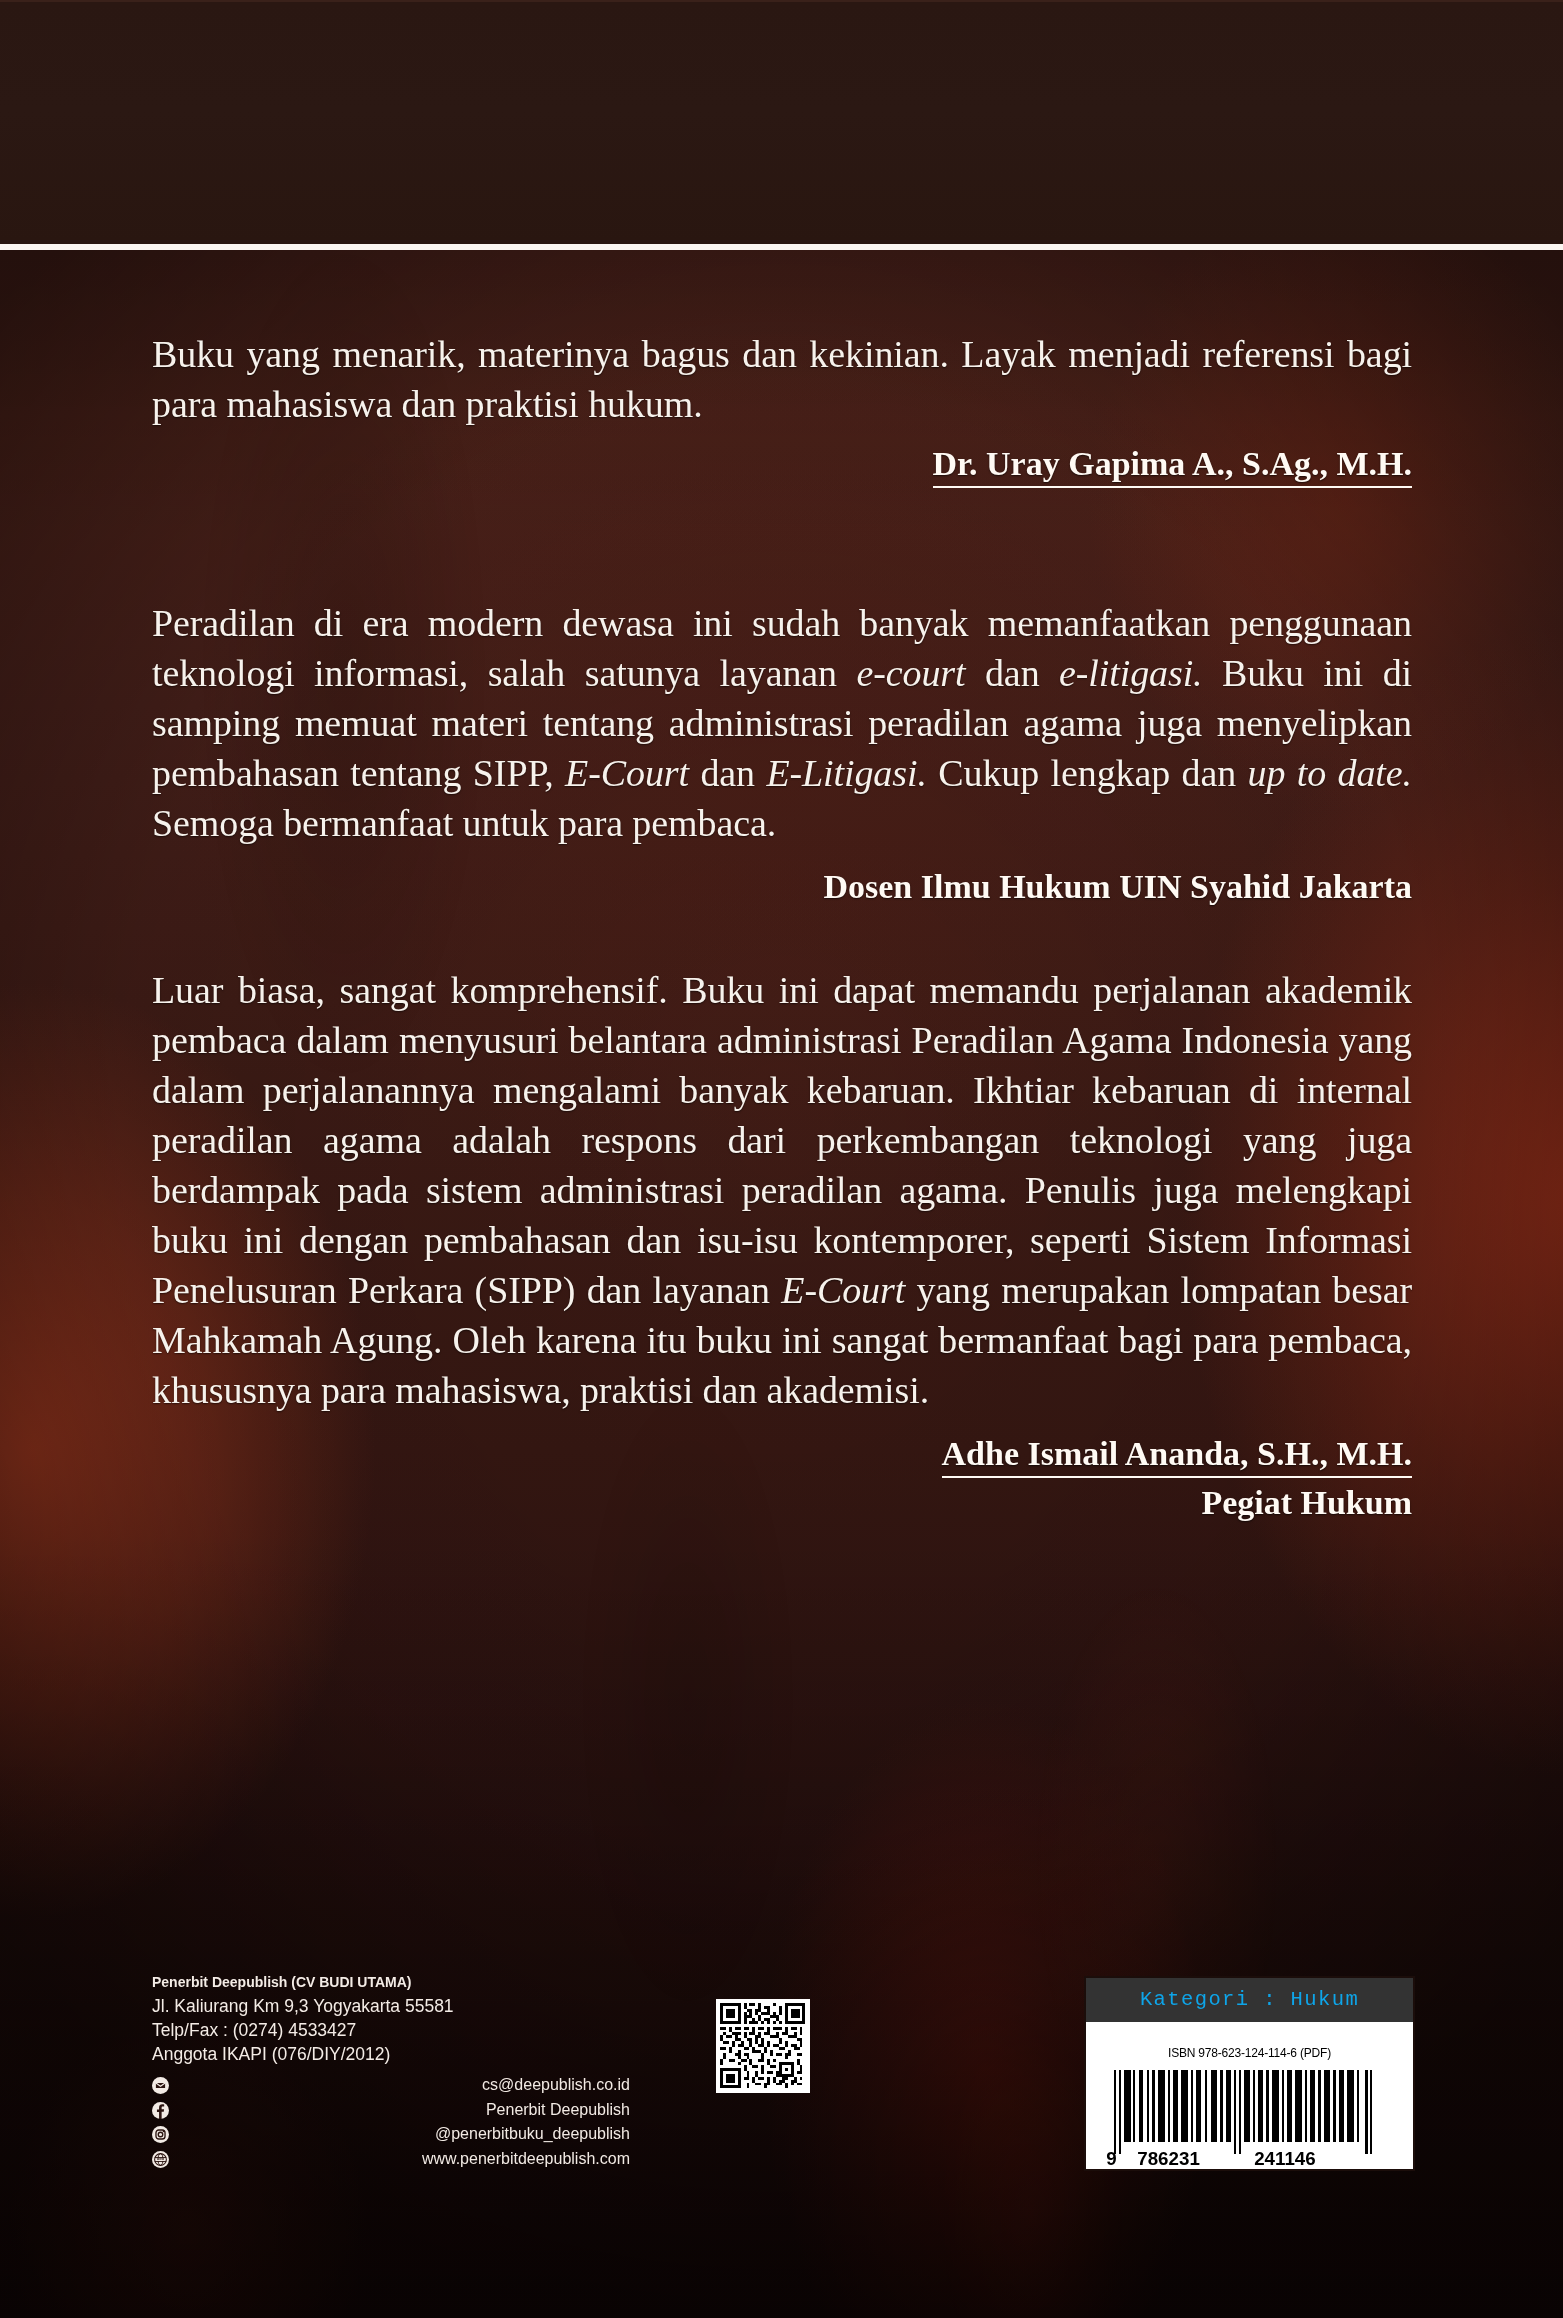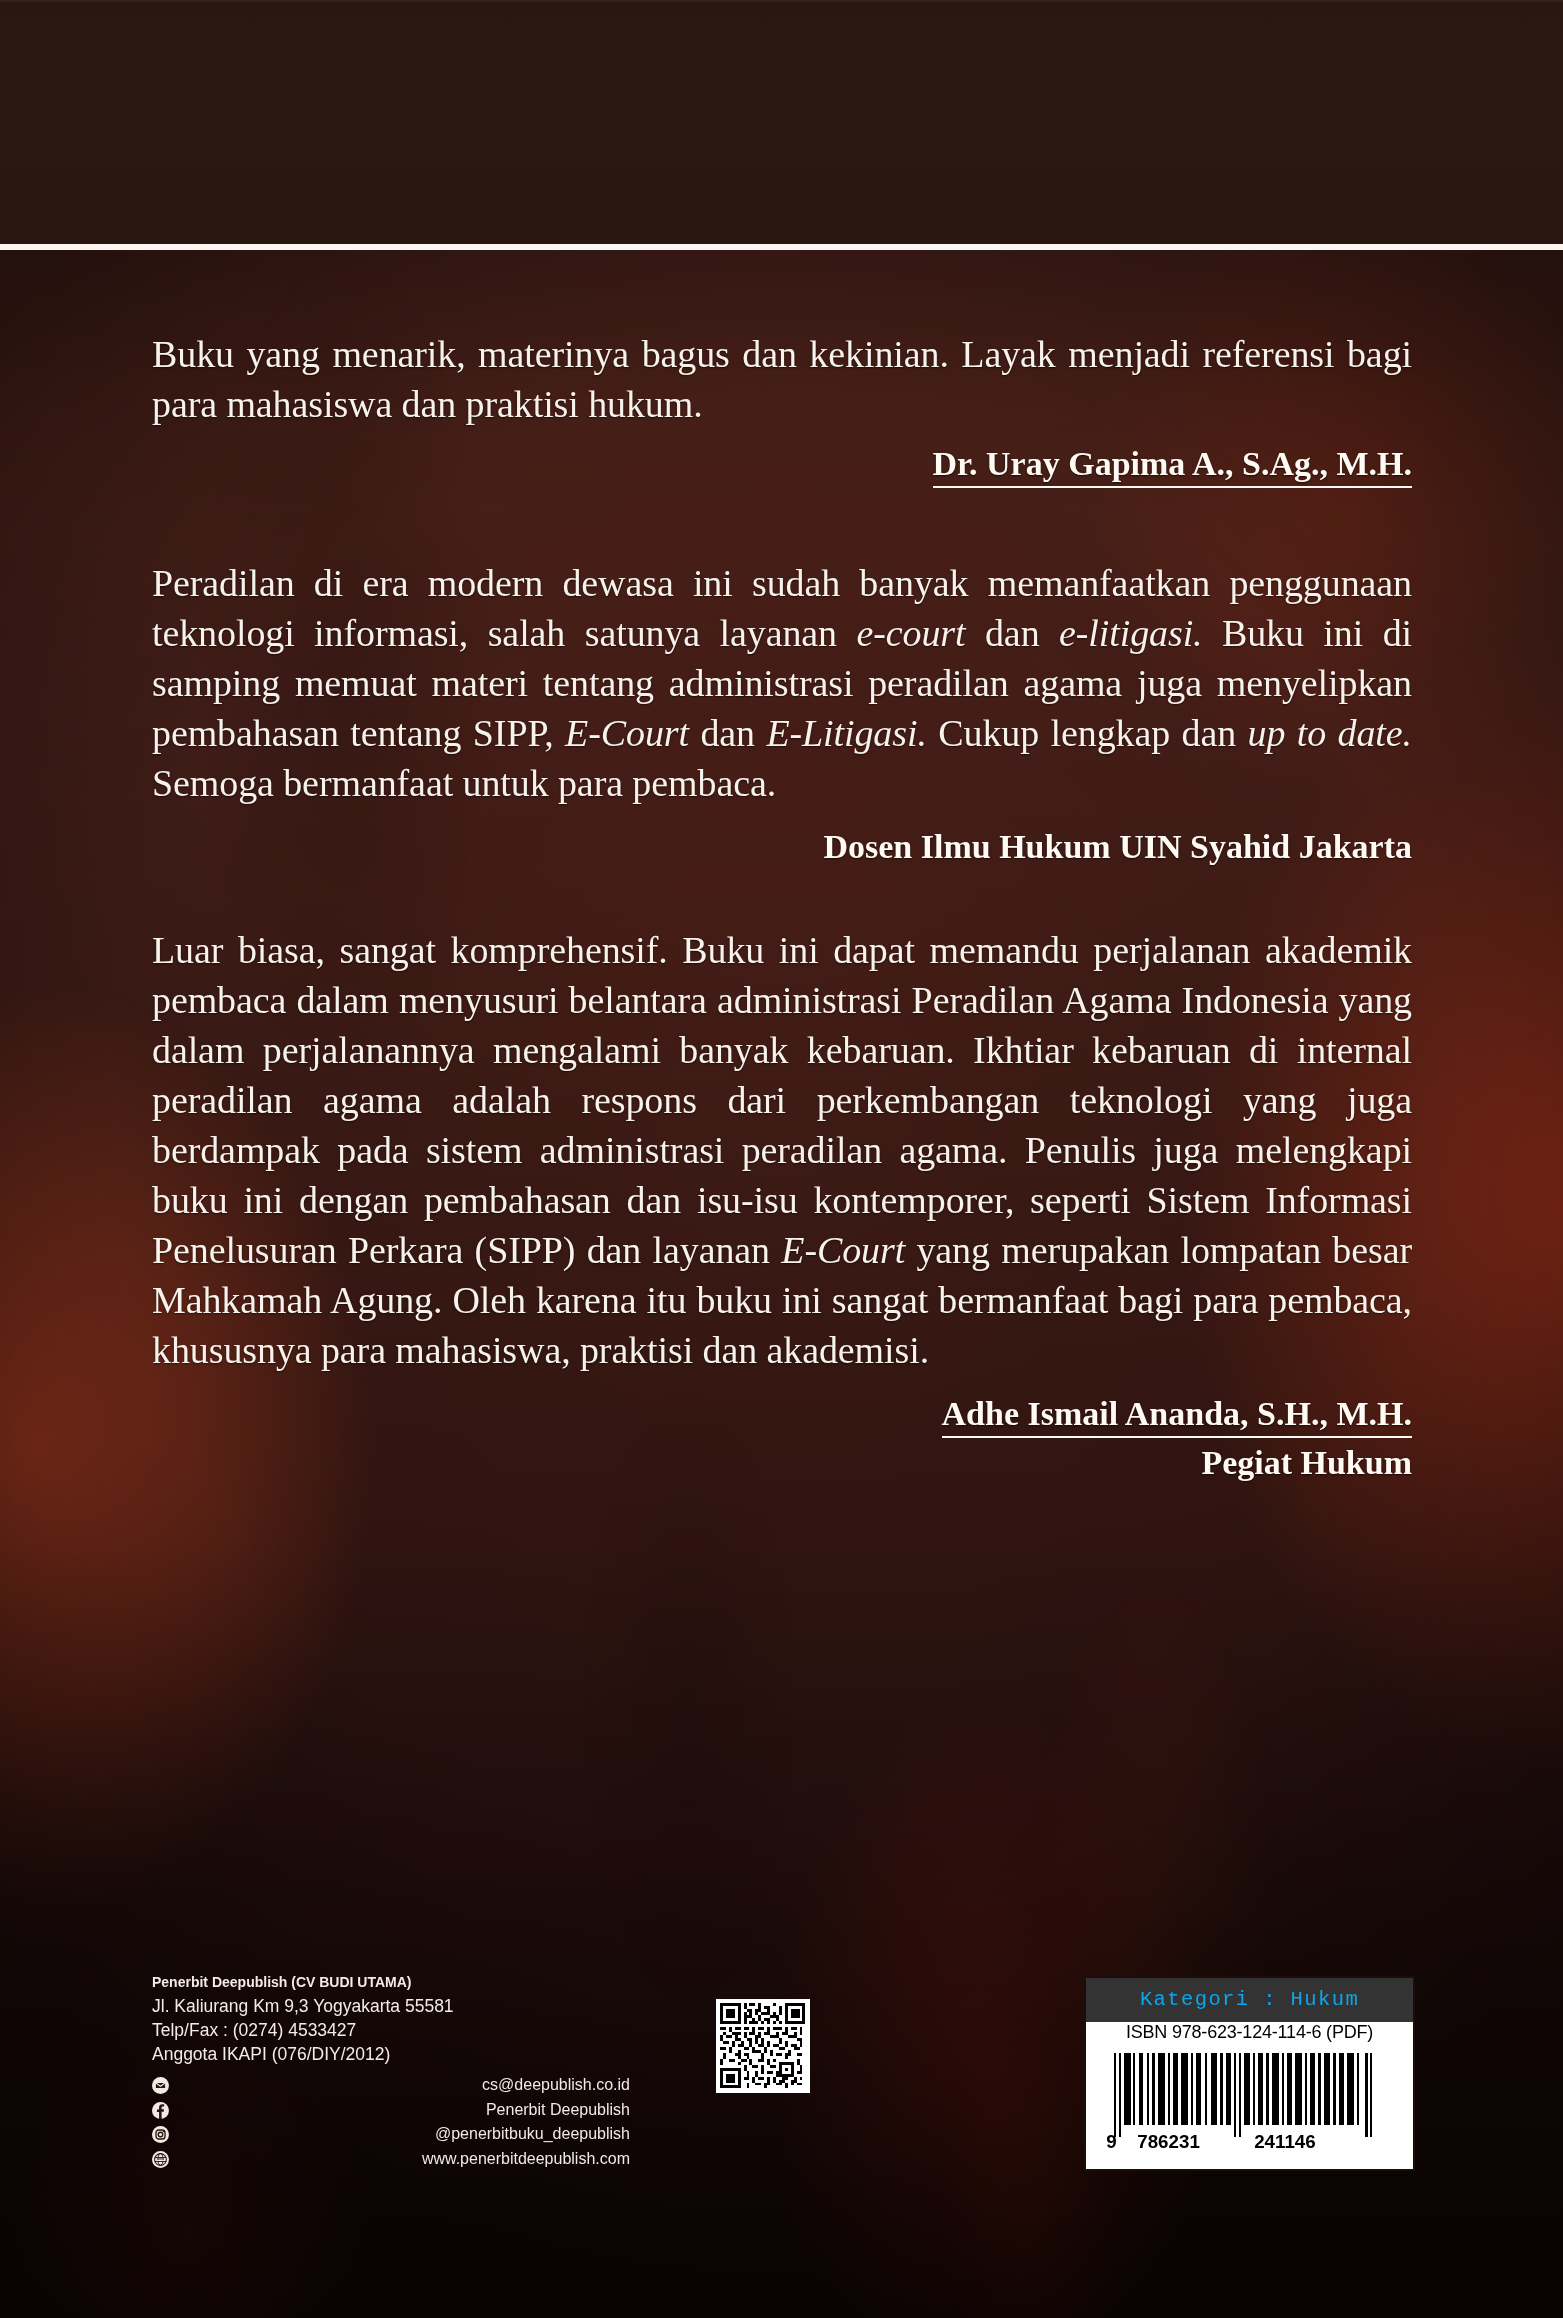--- a/index.html
+++ b/index.html
@@ -115,21 +115,21 @@
   }
   .attrib .name {
     display:inline-block;
     border-bottom:2.6px solid #fffaf4;
     padding-bottom:1.7px;
   }
   .attrib .role { display:block; margin-top:5.1px; }
 
   .blk-1 { margin-top:0; }
   .blk-1 .attrib { margin-top:15.4px; }
-  .blk-2 { margin-top:70px; }
+  .blk-2 { margin-top:110px; }
   .blk-2 .attrib { margin-top:19px; }
   .blk-3 { margin-top:58px; }
   .blk-3 .attrib { margin-top:19px; }
 
   
   #footer {
     position:absolute;
     left:0;
     top:1963px;
     width:1563px;
@@ -201,22 +201,22 @@
     font-size:20.5px;
     letter-spacing:1.4px;
     display:flex;
     align-items:center;
     justify-content:center;
   }
   #isbn-text {
     text-align:center;
     color:#000;
     font-family:"Liberation Sans","DejaVu Sans",sans-serif;
-    font-size:18px;
-    padding-top:0;
+    font-size:12px;
+    padding-top:24px;
     letter-spacing:-0.2px;
   }
   #barcode-wrap {
     margin-top:6.8px;
     padding:0 13.7px;
   }
   #barcode-wrap svg { display:block; width:100%; height:101px; }
 </style>
 </head>
 <body>

